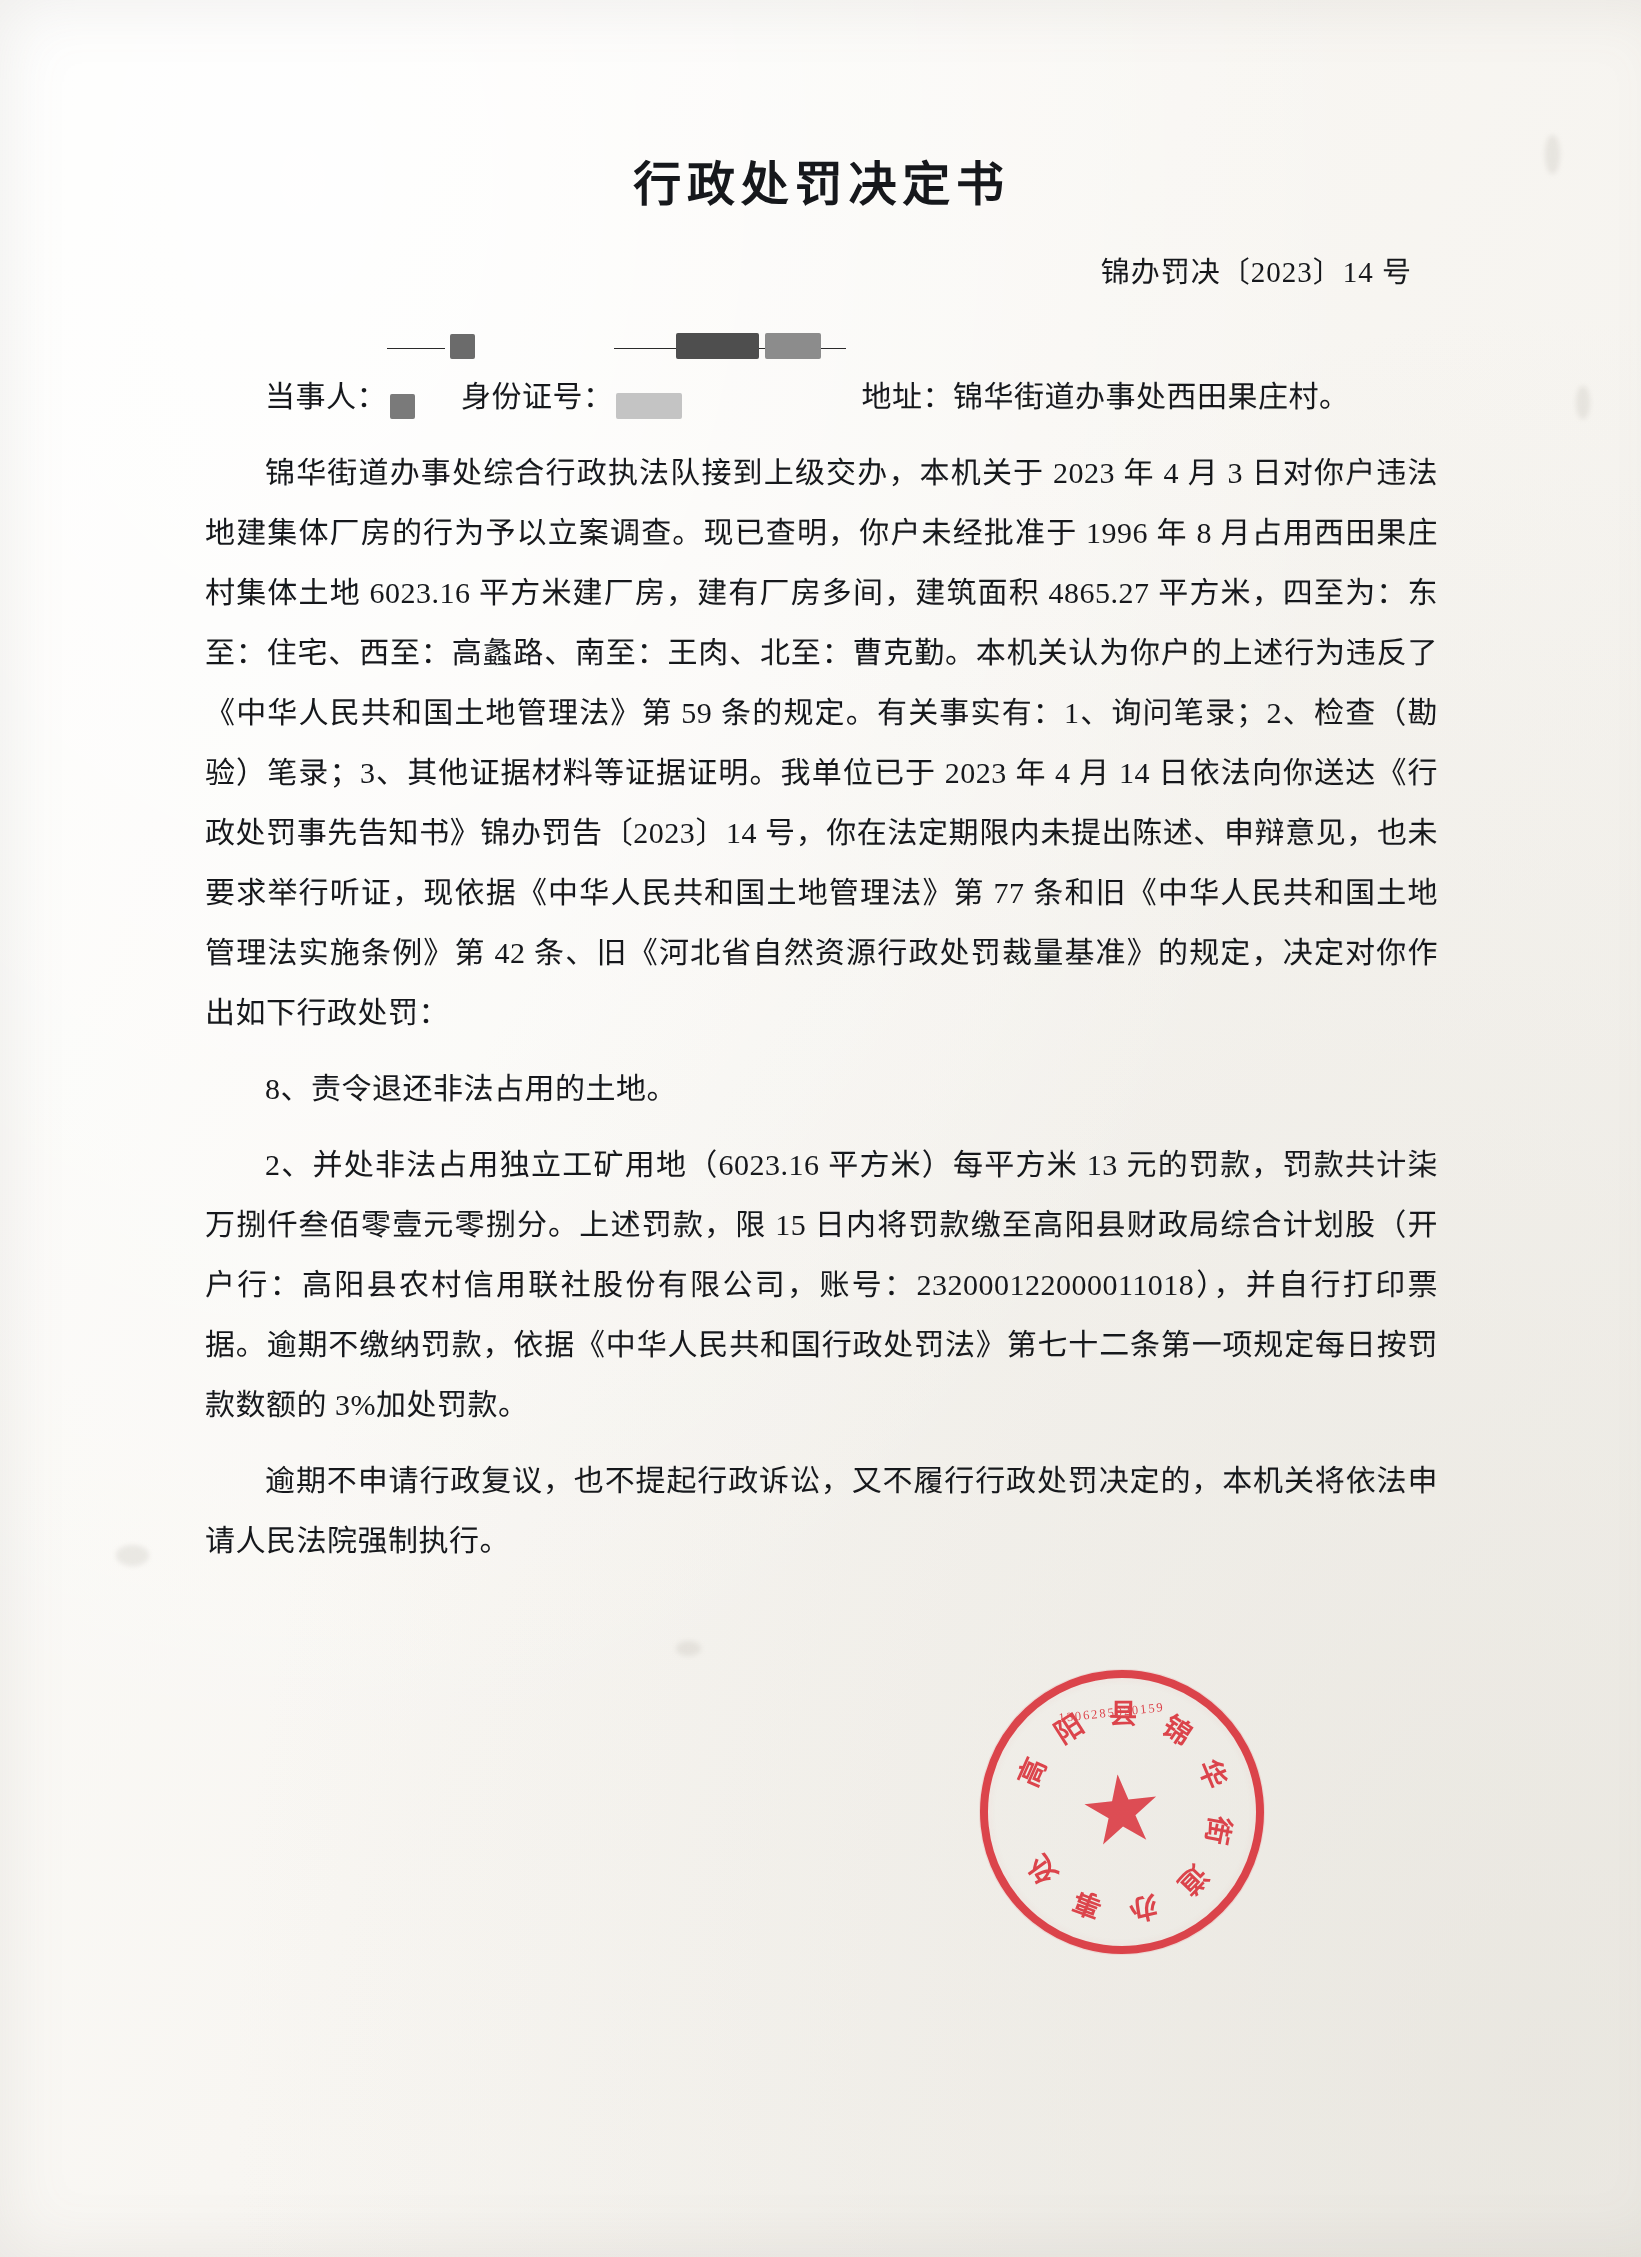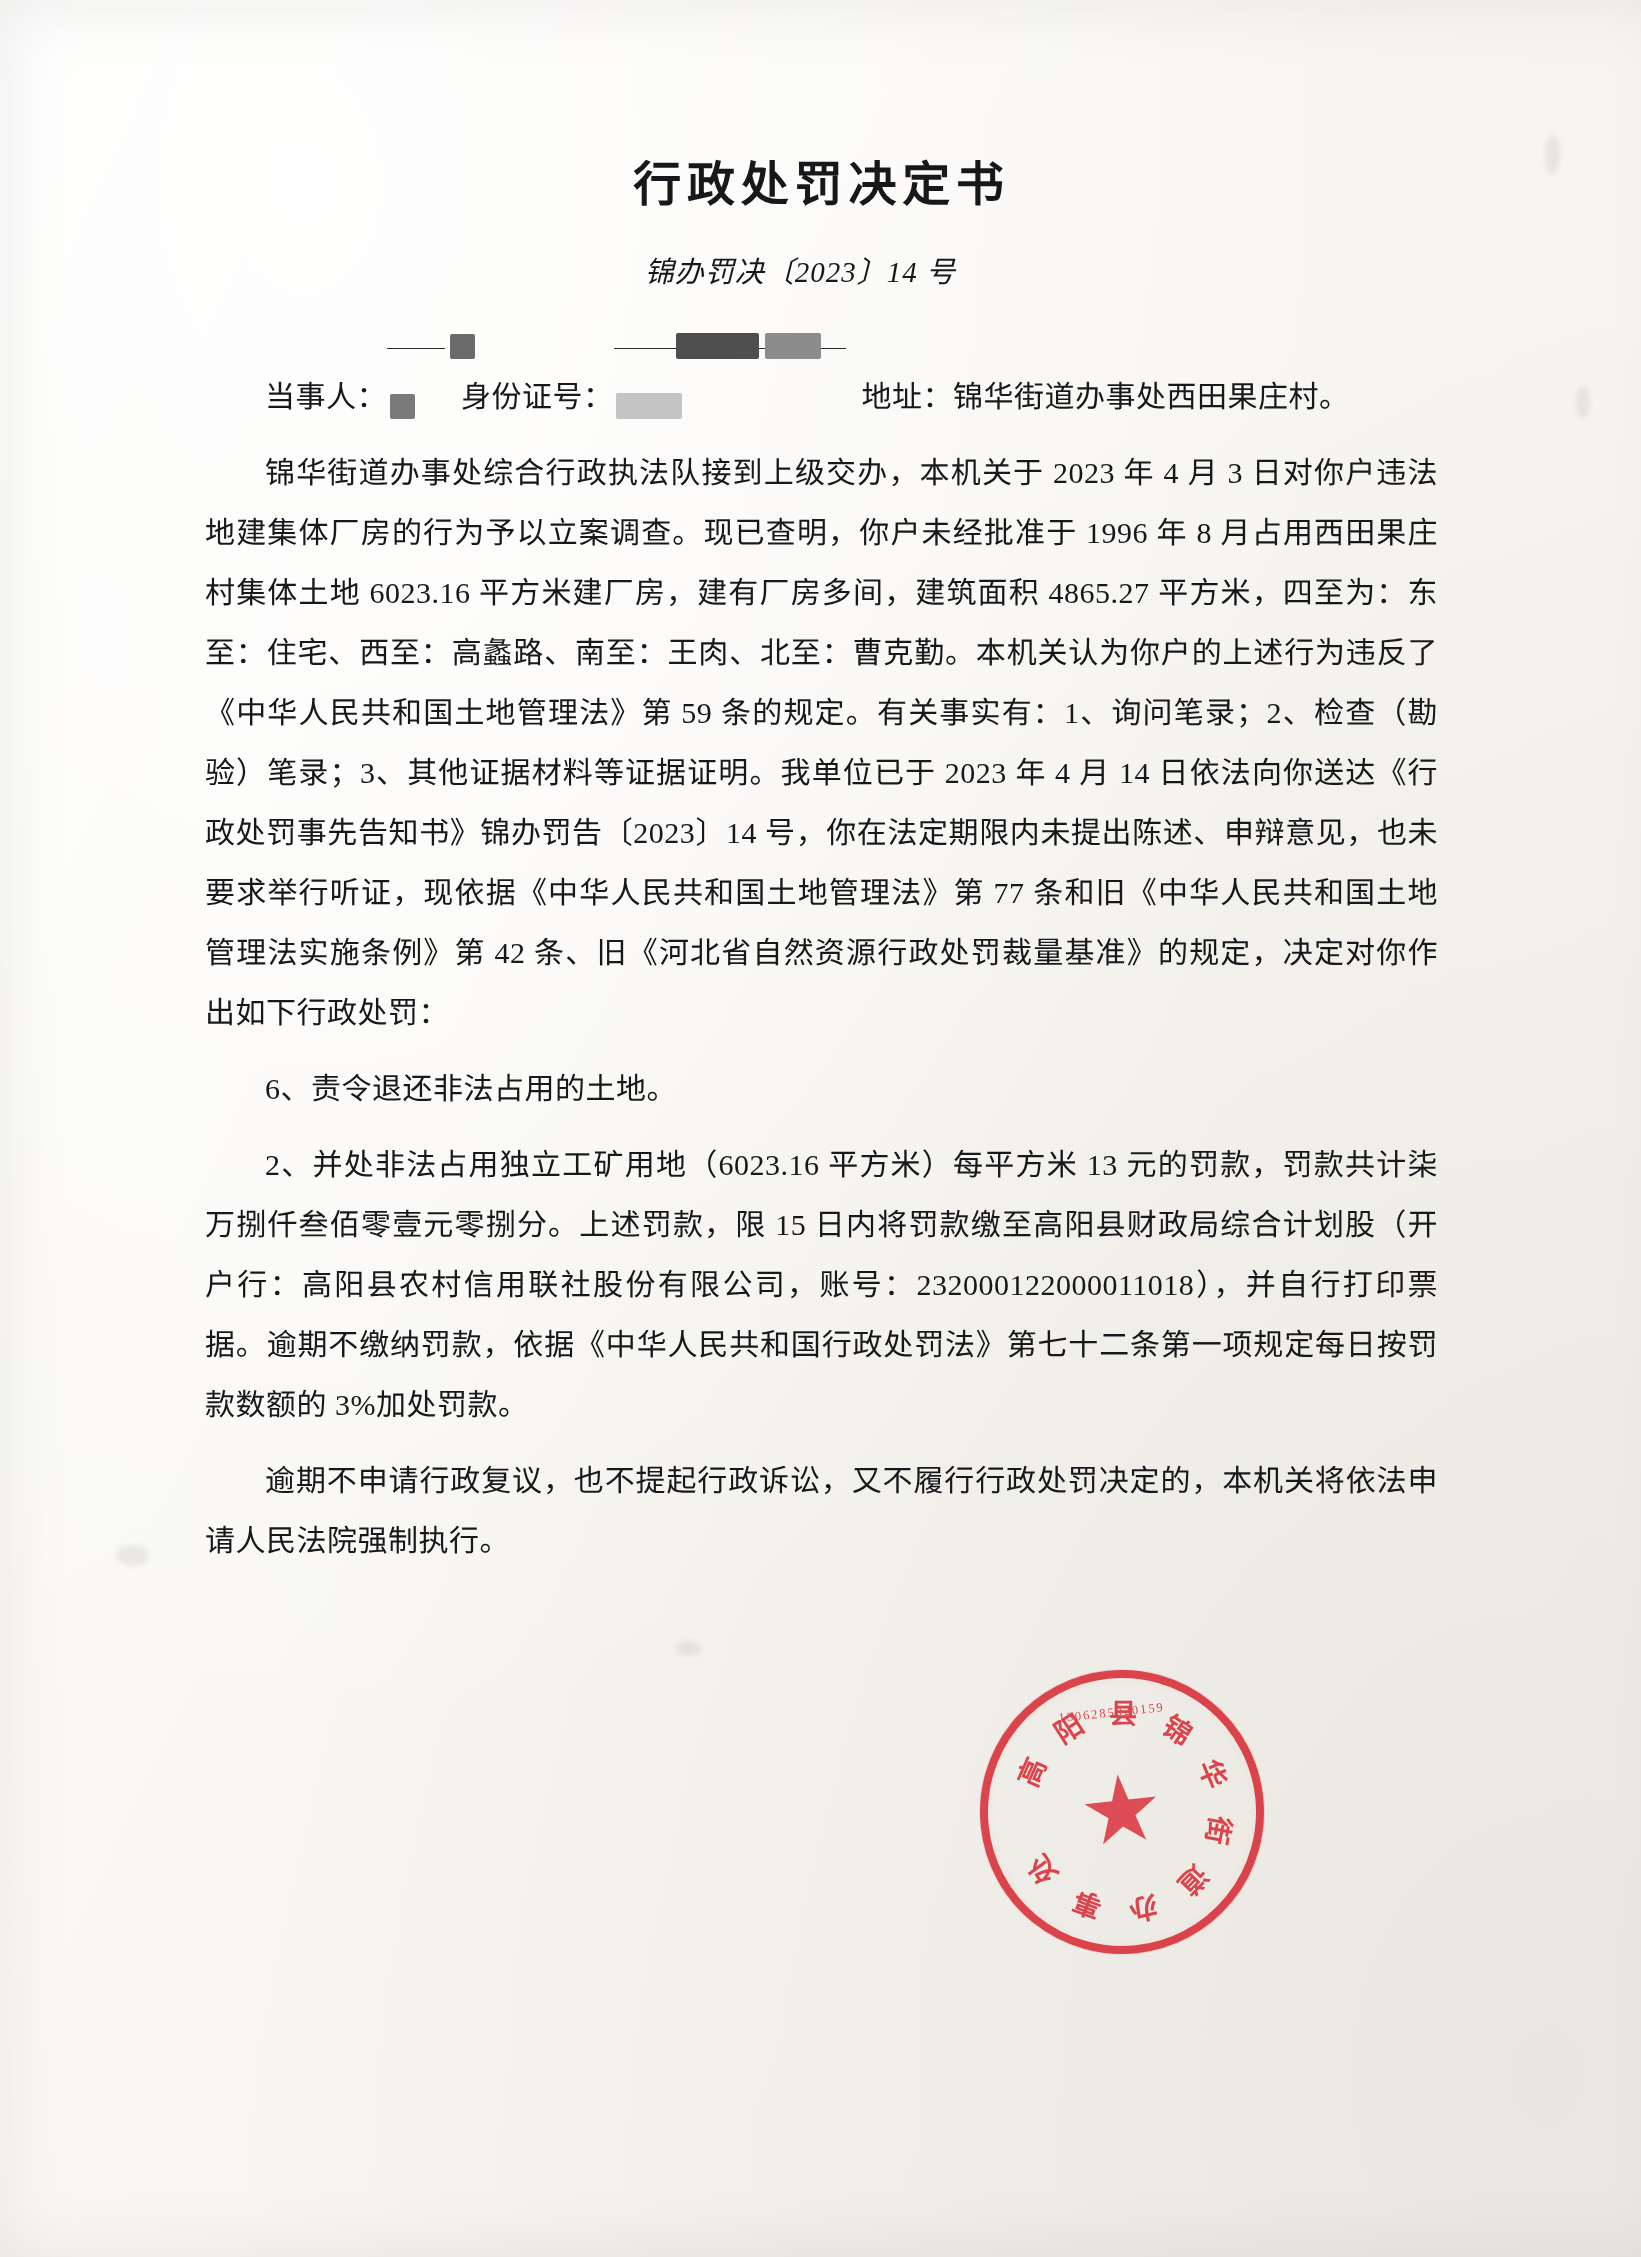--- a/index.html
+++ b/index.html
@@ -42,25 +42,24 @@
   }
   .doc-title {
     text-align: center;
     font-size: 48px;
     font-weight: bold;
     letter-spacing: 5.8px;
     margin: 0 0 9.7px 0;
     font-family: "DejaVu Serif", "Liberation Serif", serif;
   }
   .doc-number {
-    text-align: center;
+    text-align: right;
     font-size: 29px;
     margin: 33px 42px 25px 0;
     letter-spacing: 1px;
-    font-style: italic;
   }
   .body-text {
     font-size: 30px;
     line-height: 60px;
     letter-spacing: 0.5px;
     text-align: justify;
   }
   .para {
     margin: 16px;
     text-indent: 60px;
@@ -181,21 +180,21 @@
     <h1 class="doc-title">行政处罚决定书</h1>
 
     <div class="doc-number">锦办罚决〔2023〕14 号</div>
 
     <div class="body-text">
 
       <p class="para party-line"><span>当事人：</span><span class="underline-blank" style="width:58px;"><span class="redact r1"></span><span class="redact r2"></span></span>&nbsp;&nbsp;<span>身份证号：</span><span class="underline-blank" style="width:232px;"><span class="redact r3"></span><span class="redact r4"></span><span class="redact r5"></span></span>&nbsp;&nbsp;<span>地址：</span><span>锦华街道办事处西田果庄村。</span></p>
 
       <p class="para">锦华街道办事处综合行政执法队接到上级交办，本机关于 2023 年 4 月 3 日对你户违法地建集体厂房的行为予以立案调查。现已查明，你户未经批准于 1996 年 8 月占用西田果庄村集体土地 6023.16 平方米建厂房，建有厂房多间，建筑面积 4865.27 平方米，四至为：东至：住宅、西至：高蠡路、南至：王肉、北至：曹克勤。本机关认为你户的上述行为违反了《中华人民共和国土地管理法》第 59 条的规定。有关事实有：1、询问笔录；2、检查（勘验）笔录；3、其他证据材料等证据证明。我单位已于 2023 年 4 月 14 日依法向你送达《行政处罚事先告知书》锦办罚告〔2023〕14 号，你在法定期限内未提出陈述、申辩意见，也未要求举行听证，现依据《中华人民共和国土地管理法》第 77 条和旧《中华人民共和国土地管理法实施条例》第 42 条、旧《河北省自然资源行政处罚裁量基准》的规定，决定对你作出如下行政处罚：</p>
 
-      <p class="para">6、责令退还非法占用的土地。</p>
+      <p class="para">8、责令退还非法占用的土地。</p>
 
       <p class="para">2、并处非法占用独立工矿用地（6023.16 平方米）每平方米 13 元的罚款，罚款共计柒万捌仟叁佰零壹元零捌分。上述罚款，限 15 日内将罚款缴至高阳县财政局综合计划股（开户行：高阳县农村信用联社股份有限公司，账号：232000122000011018），并自行打印票据。逾期不缴纳罚款，依据《中华人民共和国行政处罚法》第七十二条第一项规定每日按罚款数额的 3%加处罚款。</p>
 
 
       <p class="para">逾期不申请行政复议，也不提起行政诉讼，又不履行行政处罚决定的，本机关将依法申请人民法院强制执行。</p>
     </div>
 
 
     <div class="signature-block">
     </div>

